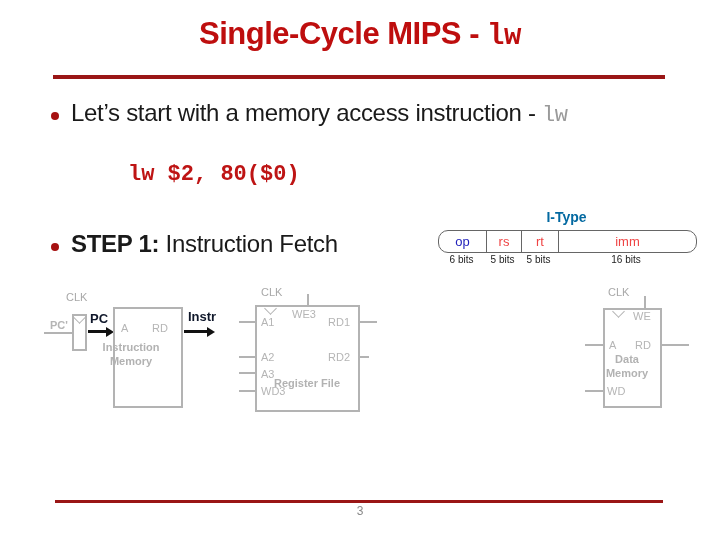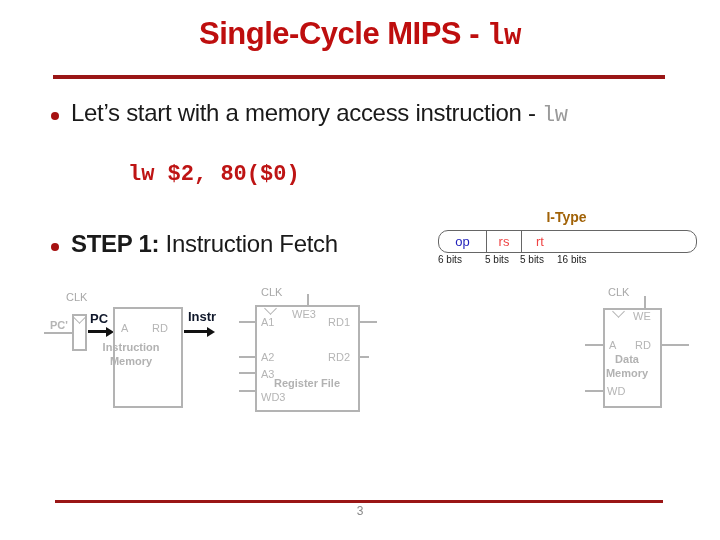--- a/index.html
+++ b/index.html
@@ -19,27 +19,27 @@
 
   
   .bullet-dot{width:8px;height:8px;border-radius:50%;background:#A61111;}
   .bullet-text{font-size:24px;color:#1a1a1a;letter-spacing:-0.3px;white-space:nowrap;}
   .inline-code{font-family:"Liberation Mono","DejaVu Sans Mono",monospace;font-size:22px;color:#9a9a9a;}
   .code-line{font-family:"Liberation Mono","DejaVu Sans Mono",monospace;font-weight:bold;
              font-size:22px;color:#BE1414;white-space:nowrap;}
   .step-bold{font-weight:bold;}
 
   
-  .itype-label{width:257px;text-align:center;font-weight:bold;font-size:14px;color:#a16207;}
+  .itype-label{width:257px;text-align:center;font-weight:bold;font-size:14px;color:#0369a1;}
   .itype-table{display:flex;border:1px solid #666;background:#fff;height:21px;}
   .itype-cell{border-left:1px solid #666;display:flex;align-items:center;justify-content:center;
               font-size:13px;color:#ef4444;box-sizing:border-box;}
   .itype-cell:first-child{border-left:none;color:#2222BB;}
   .bits-row{display:flex;}
-  .bits-cell{font-size:10px;color:#222;}
+  .bits-cell{font-size:10px;color:#222;text-align:center;}
 
   
   .gbox{border:2px solid #B3B3B3;background:#fff;box-sizing:border-box;}
   .glabel{font-size:11px;color:#B5B5B5;white-space:nowrap;}
   .gname{font-size:11px;color:#B2B2B2;font-weight:bold;text-align:center;line-height:1.25;}
   .clk{font-size:11px;color:#A8A8A8;}
   .gwire{background:#B3B3B3;}
   .wedge{width:8px;height:8px;border-right:1.5px solid #B3B3B3;border-bottom:1.5px solid #B3B3B3;
          transform:rotate(45deg);transform-origin:center;background:transparent;}
   .blabel{font-size:13px;font-weight:bold;color:#0f172a;white-space:nowrap;}
@@ -62,20 +62,21 @@
   <div class="abs bullet-dot" style="left:51px;top:112px;"></div>
   <div class="abs bullet-text" style="left:71px;top:99px;"><span>Let’s start with a memory access instruction - </span><span class="inline-code">lw</span></div>
 
   <div class="abs code-line" style="left:128px;top:162px;">lw $2, 80($0)</div>
 
   <div class="abs itype-label" style="left:438px;top:209px;">I-Type</div>
   <div class="abs itype-table" style="left:438px;top:230px;width:257px;border-radius:10px;">
     <div class="itype-cell" style="width:47px;">op</div>
     <div class="itype-cell" style="width:35px;">rs</div>
     <div class="itype-cell" style="width:37px;">rt</div>
+    <div class="itype-cell" style="width:138px;">imm</div>
   </div>
   <div class="abs bits-row" style="left:438px;top:254px;width:257px;">
     <div class="bits-cell" style="width:47px;">6 bits</div>
     <div class="bits-cell" style="width:35px;">5 bits</div>
     <div class="bits-cell" style="width:37px;">5 bits</div>
     <div class="bits-cell" style="width:138px;">16 bits</div>
   </div>
 
   <div class="abs bullet-dot" style="left:51px;top:243px;"></div>
   <div class="abs bullet-text" style="left:71px;top:230px;"><span class="step-bold">STEP 1:</span><span> Instruction Fetch</span></div>
@@ -98,21 +99,21 @@
   <div class="abs ahead" style="left:207px;top:327px;"></div>
 
   <div class="abs clk" style="left:261px;top:286px;">CLK</div>
   <div class="abs gwire" style="left:307px;top:294px;width:2px;height:11px;"></div>
   <div class="abs gbox" style="left:255px;top:305px;width:105px;height:107px;"></div>
   <div class="abs wedge" style="left:266px;top:304px;"></div>
   <div class="abs glabel" style="left:292px;top:308px;">WE3</div>
   <div class="abs glabel" style="left:261px;top:316px;">A1</div>
   <div class="abs glabel" style="left:261px;top:351px;">A2</div>
   <div class="abs glabel" style="left:261px;top:368px;">A3</div>
-  <div class="abs glabel" style="left:261px;top:385px;margin-top:6px;">WD3</div>
+  <div class="abs glabel" style="left:261px;top:385px;">WD3</div>
   <div class="abs glabel" style="left:328px;top:316px;">RD1</div>
   <div class="abs glabel" style="left:328px;top:351px;">RD2</div>
   <div class="abs gname" style="left:272px;top:377px;width:70px;">Register File</div>
   <div class="abs gwire" style="left:239px;top:321px;width:16px;height:2px;"></div>
   <div class="abs gwire" style="left:239px;top:356px;width:16px;height:2px;"></div>
   <div class="abs gwire" style="left:239px;top:372px;width:16px;height:2px;"></div>
   <div class="abs gwire" style="left:239px;top:390px;width:16px;height:2px;"></div>
   <div class="abs gwire" style="left:360px;top:321px;width:17px;height:2px;"></div>
   <div class="abs gwire" style="left:360px;top:356px;width:9px;height:2px;"></div>
 

